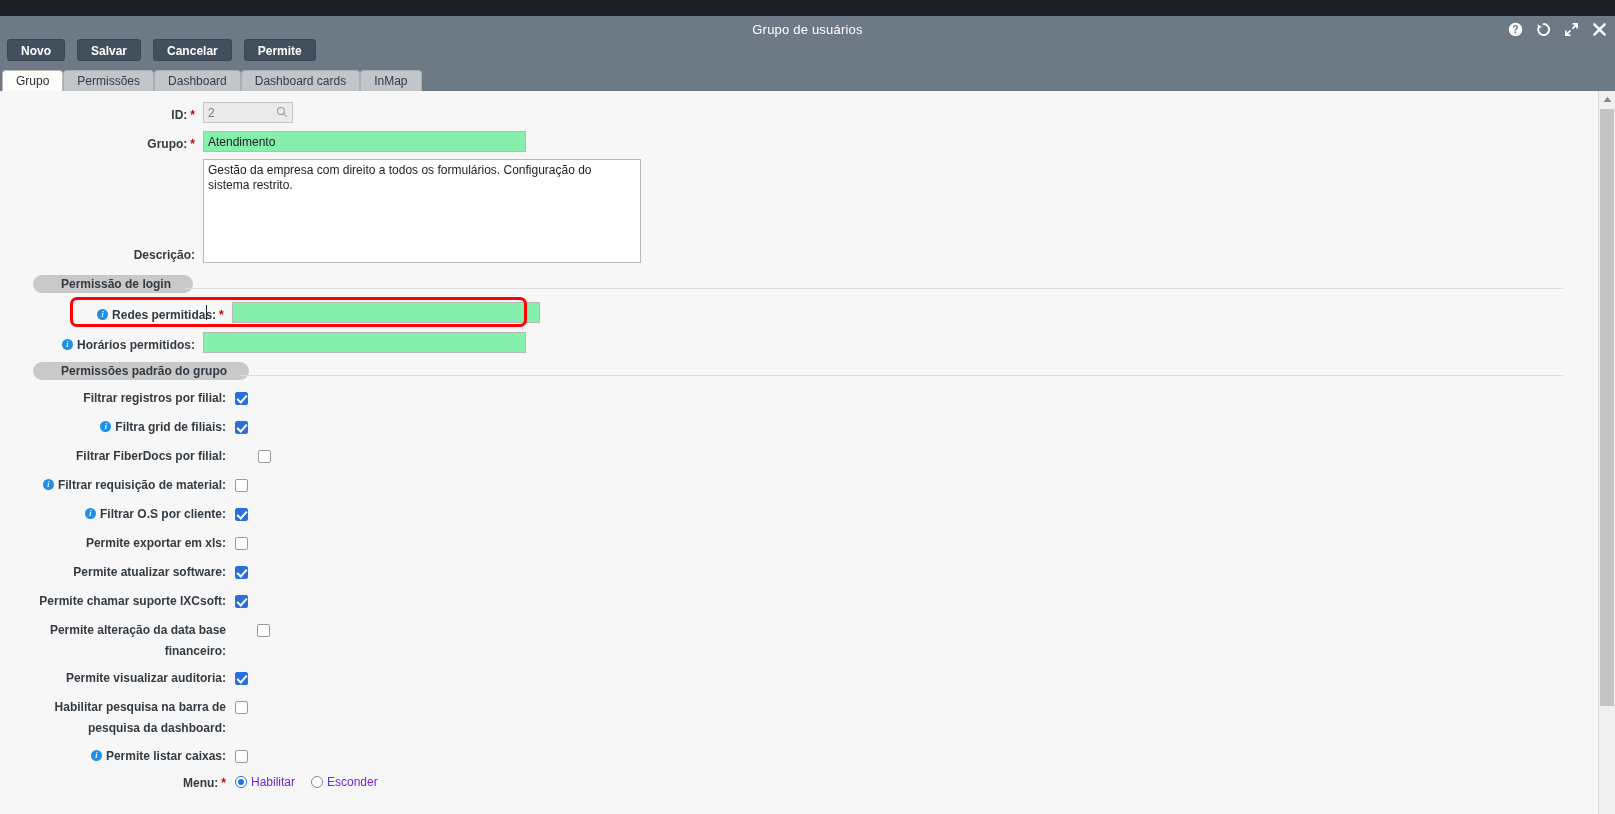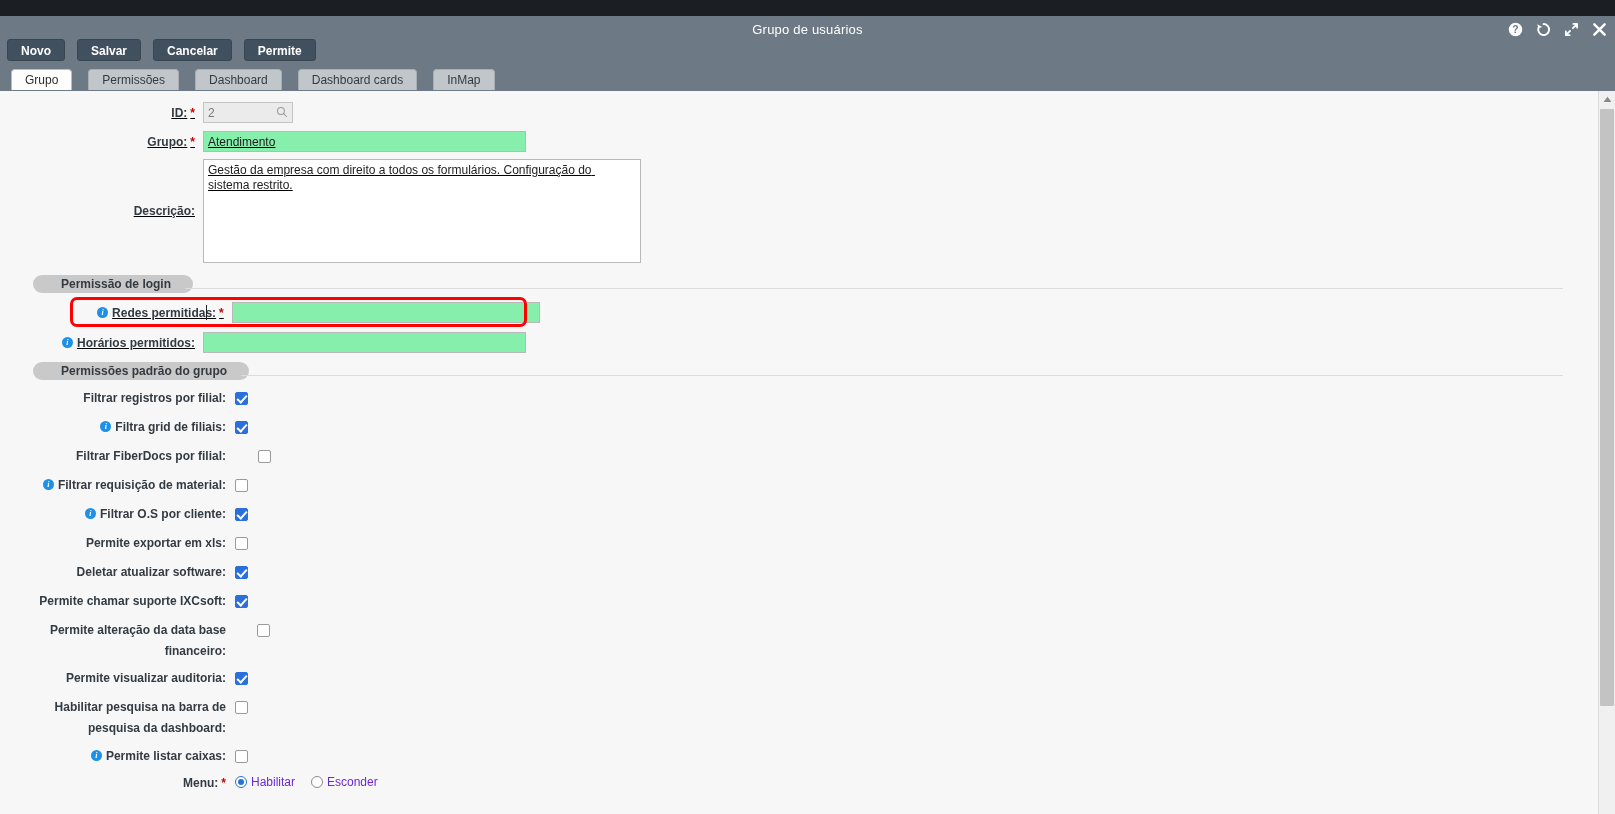--- a/index.html
+++ b/index.html
@@ -82,23 +82,23 @@
     box-sizing: border-box;
     white-space: nowrap;
   }
   
   .tabbar {
     position: absolute;
     left: 0;
     top: 53px;
     height: 22px;
     display: flex;
-    align-items: flex-start;
-    gap: 16px;
-    padding-left: 11px;
+    align-items: center;
+    gap: 0;
+    padding-left: 2px;
   }
   .tab {
     height: 21px;
     padding: 0 13px;
     line-height: 21px;
     font-size: 12px;
     color: #333b42;
     background: #c1c6ca;
     border: 1px solid #a9aeb2;
     border-bottom: none;
@@ -125,22 +125,21 @@
   .form-area {
     position: absolute;
     left: 0; top: 0;
     width: 1560px;
     height: 739px;
   }
   
   .row {
     position: absolute;
     display: flex;
-    align-items: center;
-    text-decoration: underline;
+    align-items: flex-end;
   }
   .lbl {
     font-size: 12px;
     font-weight: bold;
     color: #333b42;
     text-align: right;
     line-height: 16px;
   }
   .req {
     color: #cc0000;
@@ -469,21 +468,21 @@
         <div class="cblabel"><span class="infoicon">i</span><span>Filtrar O.S por cliente:</span></div>
         <div class="cbox checked"></div>
       </div>
 
       <div class="cbrow" style="left:0px; top:442px;">
         <div class="cblabel">Permite exportar em xls:</div>
         <div class="cbox"></div>
       </div>
 
       <div class="cbrow" style="left:0px; top:471px;">
-        <div class="cblabel">Deletar atualizar software:</div>
+        <div class="cblabel">Permite atualizar software:</div>
         <div class="cbox checked"></div>
       </div>
 
       <div class="cbrow" style="left:0px; top:500px;">
         <div class="cblabel">Permite chamar suporte IXCsoft:</div>
         <div class="cbox checked"></div>
       </div>
 
       <div class="cbrow" style="left:0px; top:529px;gap:22px;">
         <div class="cblabel two-line">Permite alteração da data base financeiro:</div>

